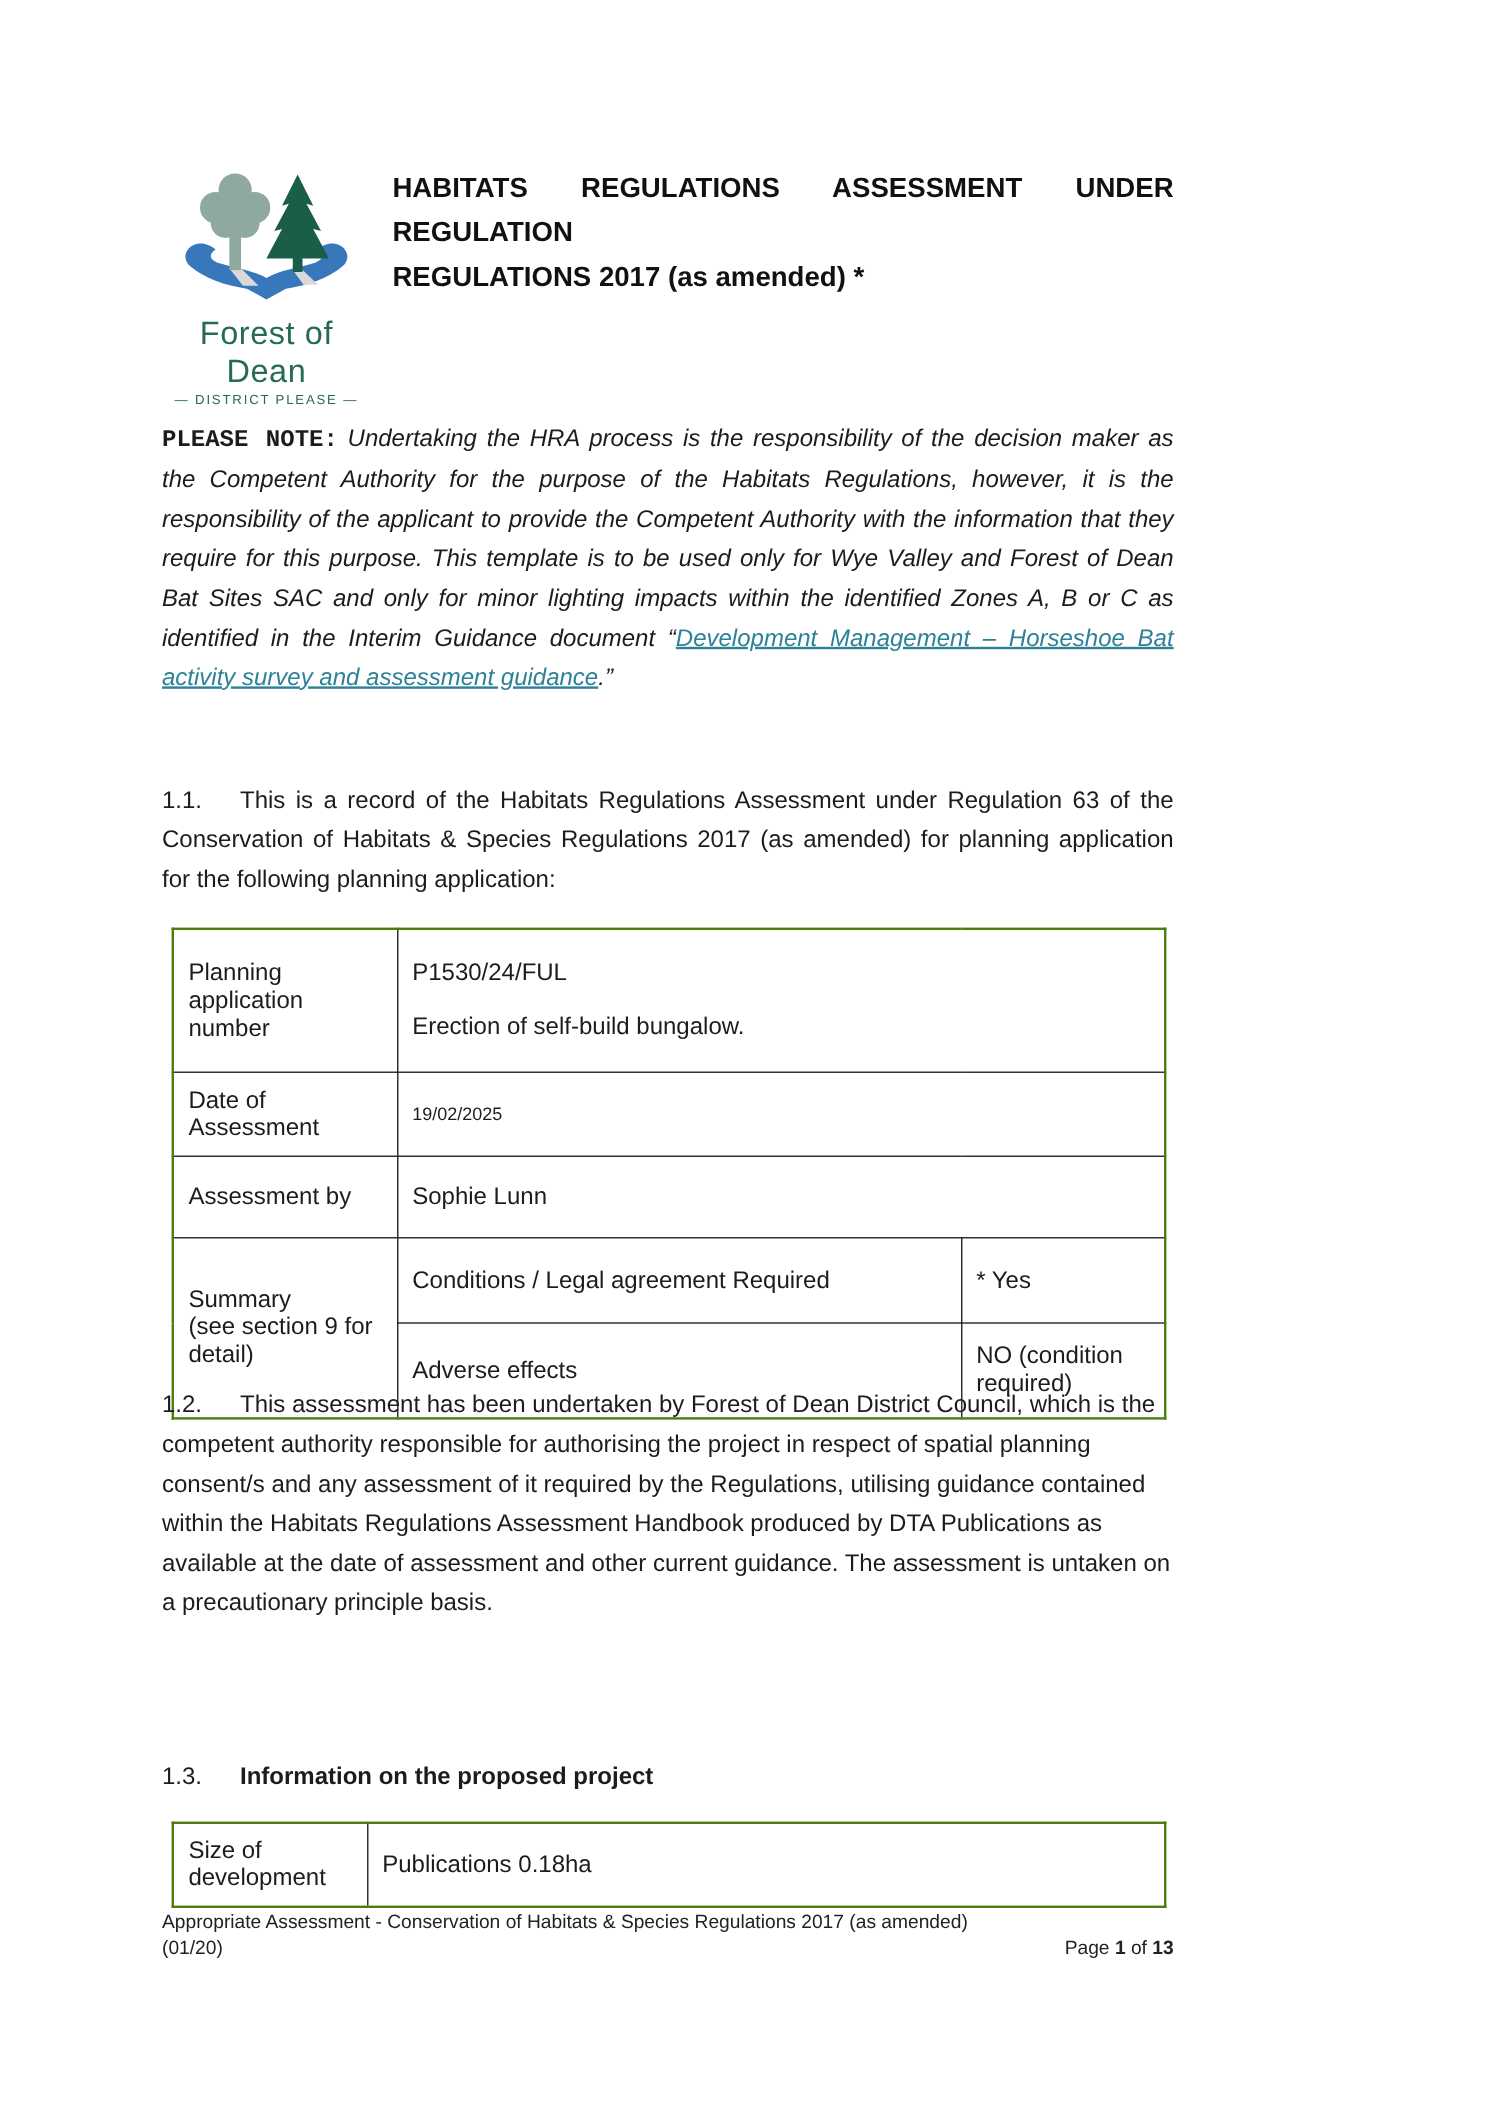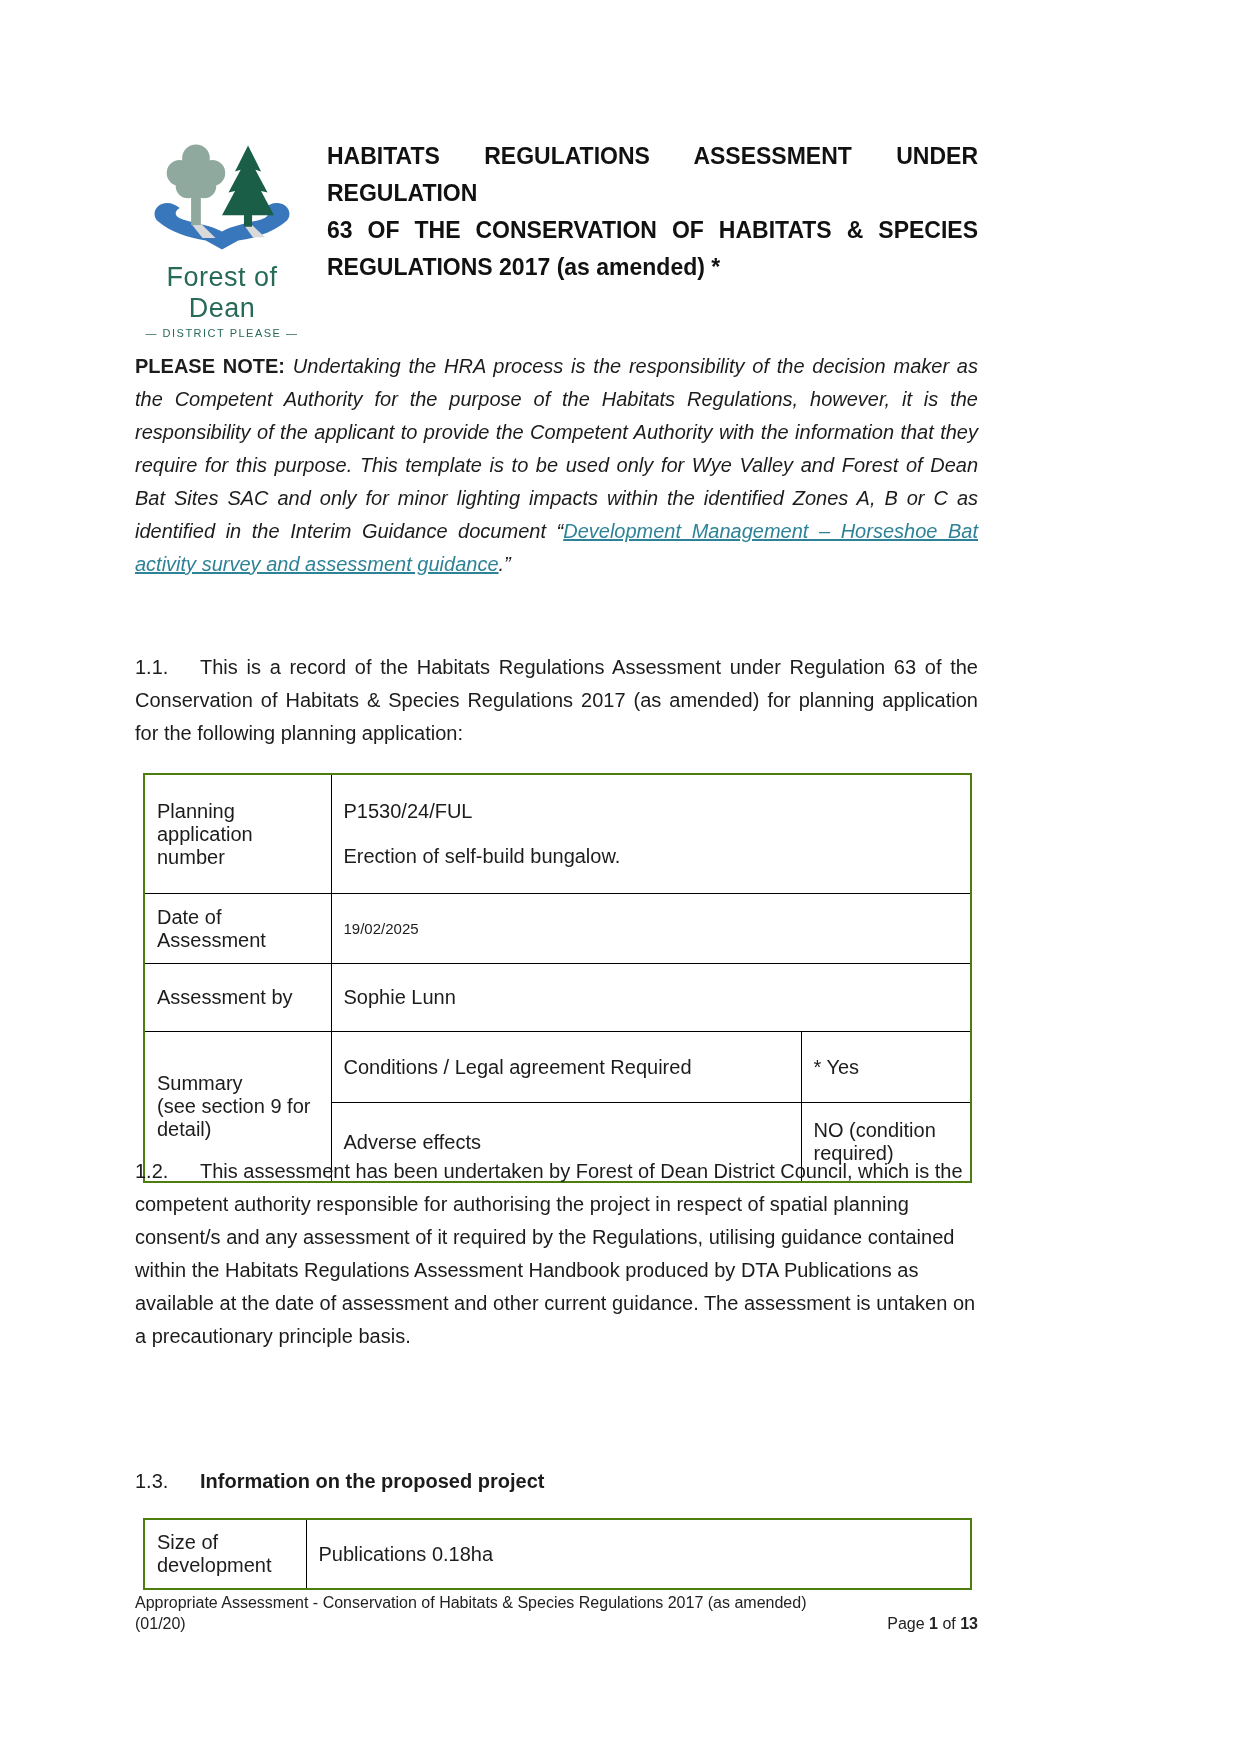--- a/index.html
+++ b/index.html
@@ -19,21 +19,21 @@
   .doc-title{
     position:absolute;left:327px;top:138px;width:651px;
     font-size:23px;font-weight:700;line-height:37px;color:#111;
   }
   .title-line{text-align:left;}
   .title-line.jl{text-align:justify;text-align-last:justify;}
   
   .para{position:absolute;left:135px;width:843px;font-size:20px;line-height:33px;}
   .justify{text-align:justify;}
   .note{font-style:italic;}
-  .note .note-prefix{font-style:normal;font-weight:700;}
+  .note .note-prefix{font-style:normal;font-weight:700;font-family:Liberation Mono, monospace;}
   .note a.doc-link{color:#2e8297;text-decoration:underline;cursor:pointer;}
   .h-num{display:inline-block;width:30px;}
   .p-num{display:inline-block;width:65px;}
   .sec-head{font-weight:700;font-size:20.5px;}
   .sec-head-mixed .sec-title{font-weight:700;}
   
   table.doc-table{
     position:absolute;left:143px;border-collapse:collapse;
     border:2px solid #4d7c0f;width:827px;table-layout:fixed;
     font-size:20px;color:#1c1c1c;
@@ -76,21 +76,20 @@
       </g>
 
       <polygon fill="#1b5e48" points="122,14 138,46 131,44 146,72 138,70 154,100 127,100 127,114 117,114 117,100 90,100 106,70 98,72 113,44 106,46"></polygon>
     </svg>
     <div class="logo-name">Forest of Dean</div>
     <div class="logo-sub">—  DISTRICT PLEASE  —</div>
   </div>
 
   <div class="doc-title">
     <div class="title-line jl">HABITATS REGULATIONS ASSESSMENT UNDER REGULATION</div>
-    <div class="title-line jl">63 OF THE CONSERVATION OF HABITATS &amp; SPECIES</div>
     <div class="title-line">REGULATIONS 2017 (as amended) *</div>
   </div>
 
   <div class="para justify note" style="top:350px;">
     <span class="note-prefix">PLEASE NOTE:</span><span> Undertaking the HRA process is the responsibility of the decision maker as the Competent Authority for the purpose of the Habitats Regulations, however, it is the responsibility of the applicant to provide the Competent Authority with the information that they require for this purpose. This template is to be used only for Wye Valley and Forest of Dean Bat Sites SAC and only for minor lighting impacts within the identified Zones A, B or C as identified in the Interim Guidance document “</span><a class="doc-link">Development Management – Horseshoe Bat activity survey and assessment guidance</a><span>.”</span>
   </div>
 
 
   <div class="para justify" style="top:651px;">
     <span class="p-num">1.1.</span><span>This is a record of the Habitats Regulations Assessment under Regulation 63 of the Conservation of Habitats &amp; Species Regulations 2017 (as amended) for planning application for the following planning application:</span>

